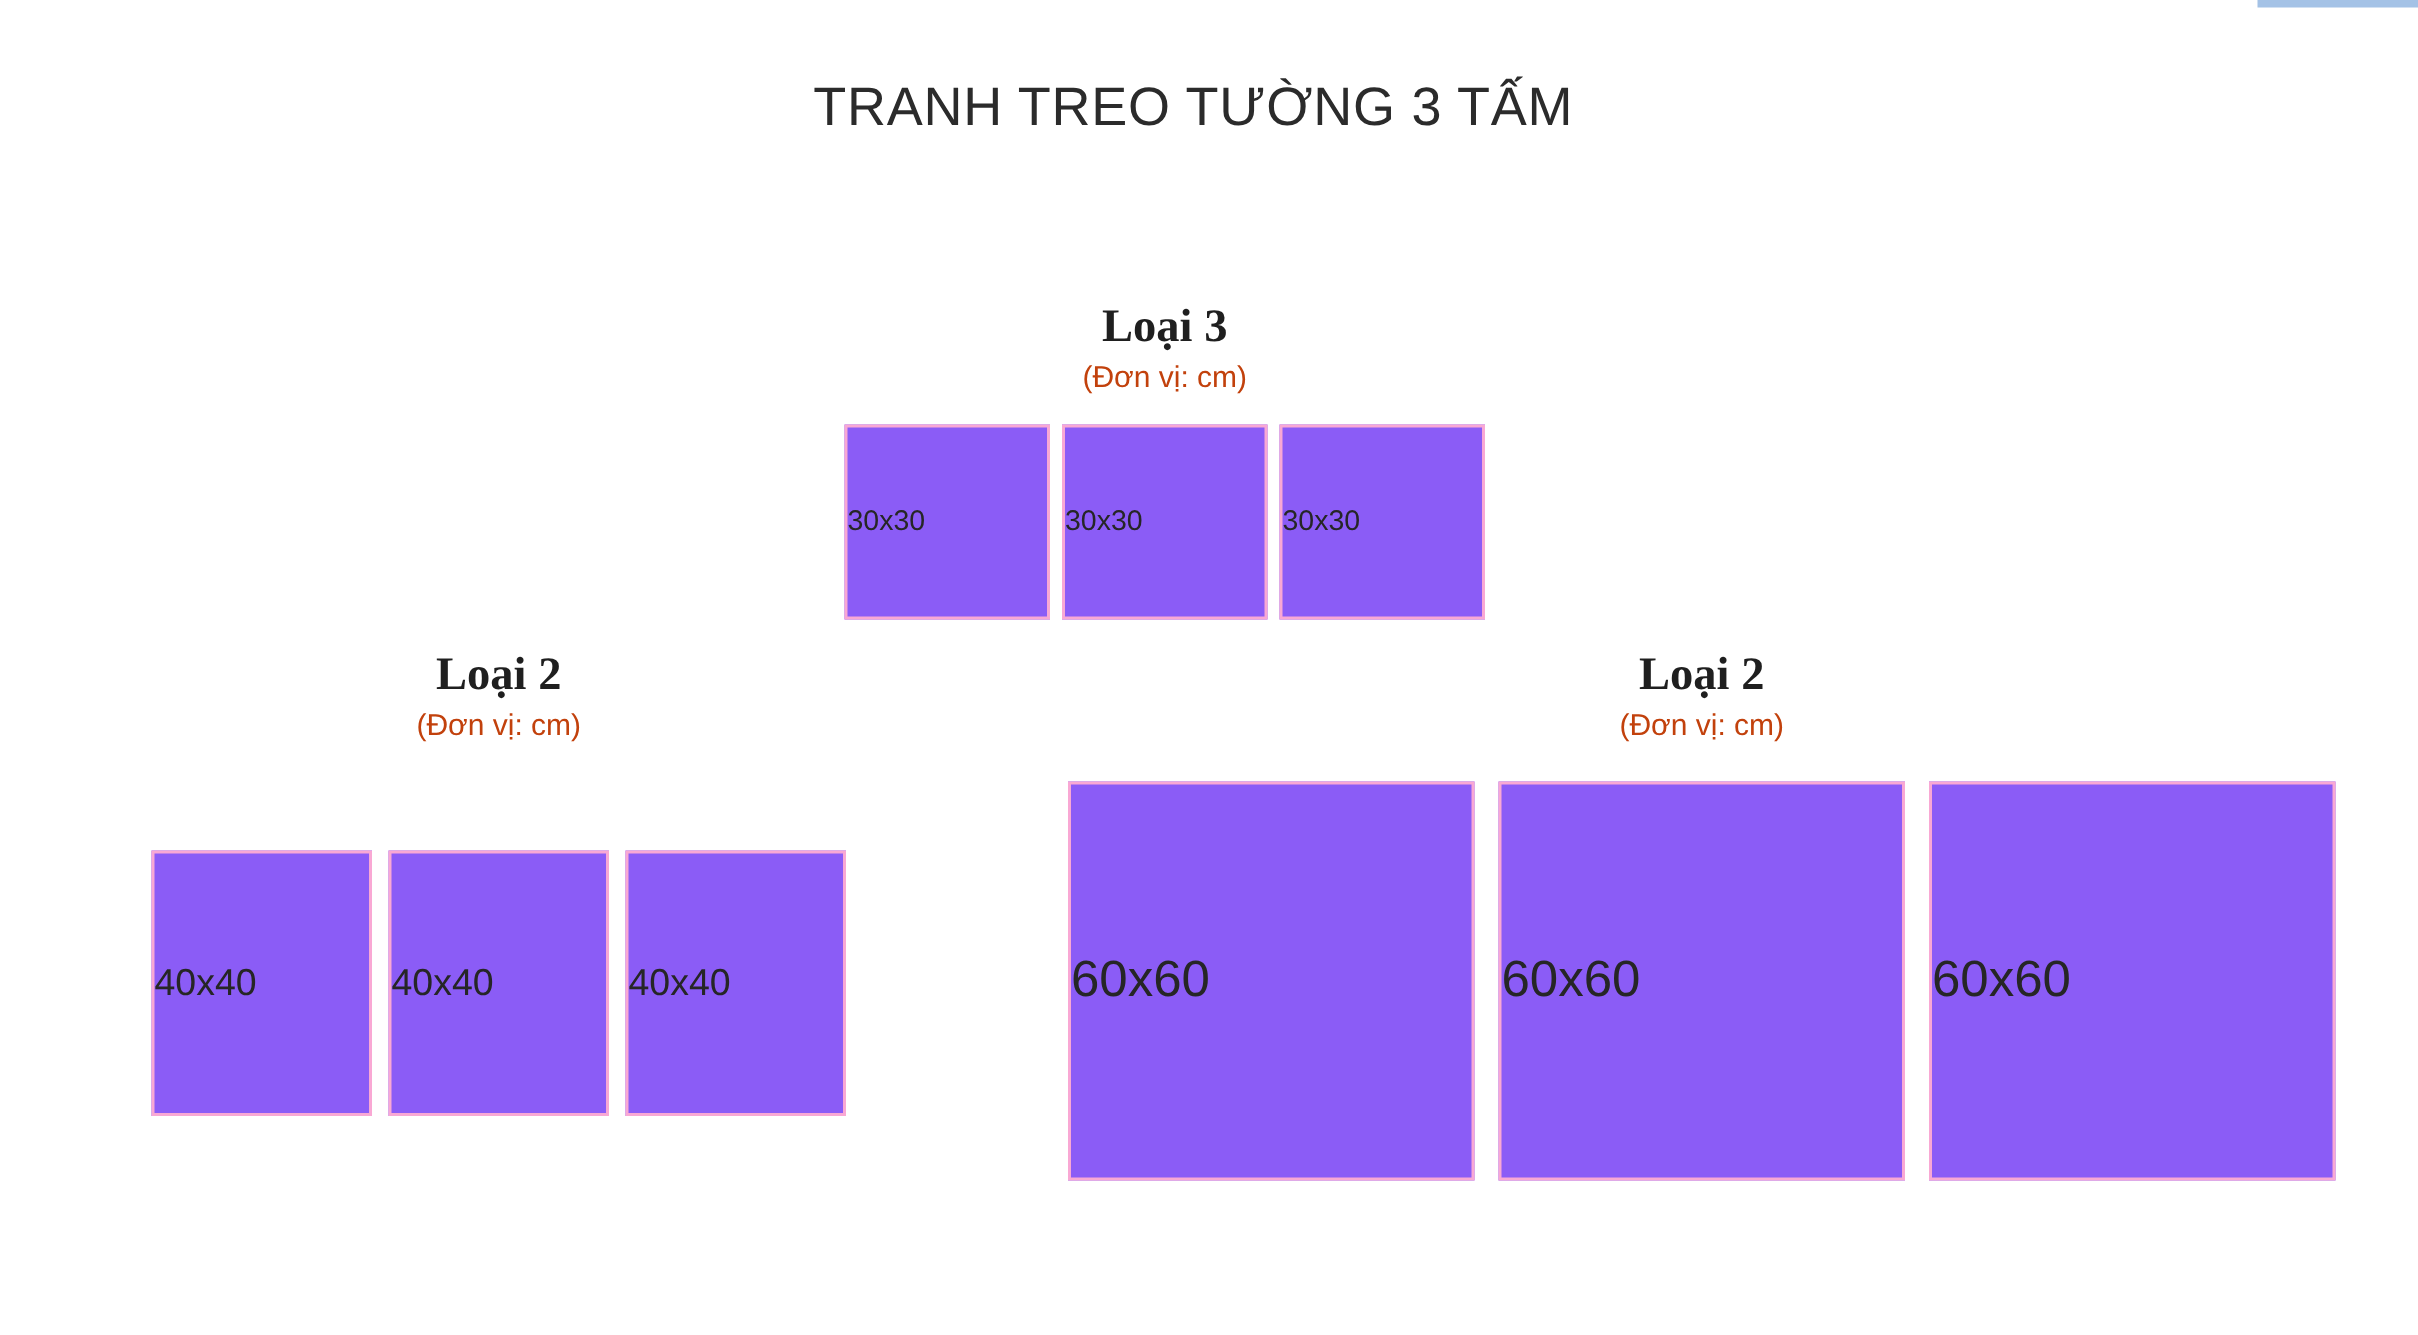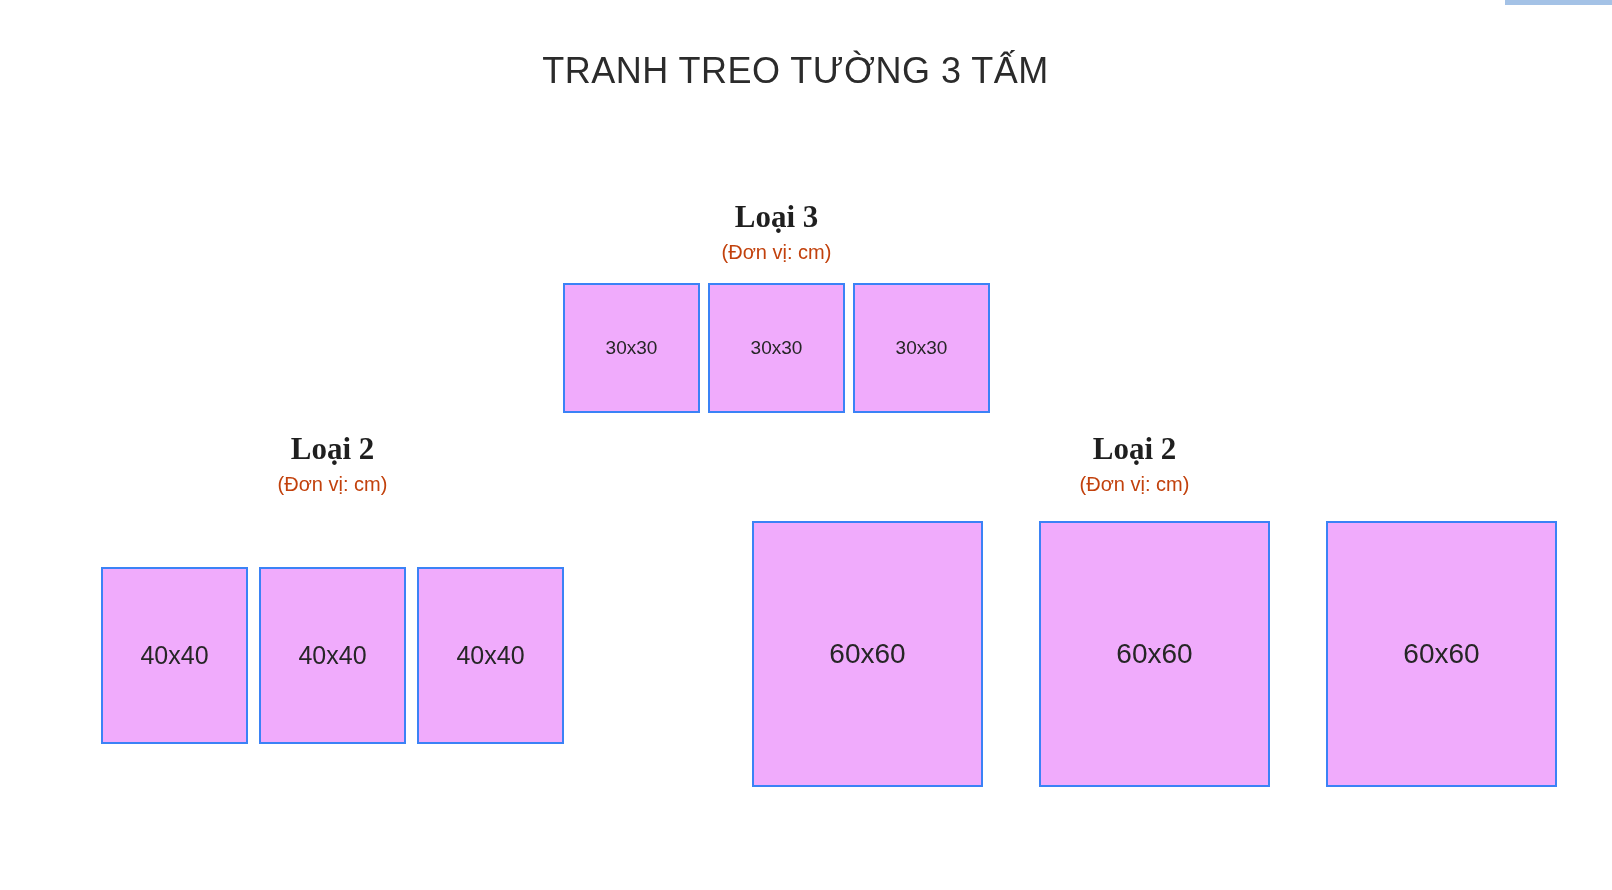--- a/index.html
+++ b/index.html
@@ -63,42 +63,41 @@
     font-size: 20px;
     line-height: 1.35;
     margin-top: 2px;
     color: #c2410c;
   }
   .panel-row {
     display: flex;
     justify-content: center;
   }
   .panel {
-    background: #f0abfc;
-    border: 2px solid #3b82f6;
+    background: #8b5cf6;
+    border: 2px solid #f9a8d4;
     box-sizing: border-box;
     display: flex;
     align-items: center;
-    justify-content: center;
   }
 
   
   .group-1 { left: 563px; top: 198px; width: 427px; }
   .group-1 .panel-row { margin-top: 17px; gap: 8px; }
   .group-1 .panel { width: 137px; height: 130px; font-size: 19px; }
 
   
   .group-2 { left: 53px; top: 430px; width: 559px; }
   .group-2 .panel-row { margin-top: 69px; gap: 11px; }
   .group-2 .panel { width: 147px; height: 177px; font-size: 25px; }
 
   
   .group-3 { left: 712px; top: 430px; width: 845px; }
   .group-3 .panel-row { margin-top: 23px; gap: 16px; }
-  .group-3 .panel { width: 271px; height: 266px; font-size: 28px; margin-left: 40px; }
+  .group-3 .panel { width: 271px; height: 266px; font-size: 34px; }
 </style>
 </head>
 <body>
 
 <div class="top-strip"></div>
 
 <div class="heading">
   <div class="title">TRANH TREO TƯỜNG 3 TẤM</div>
 </div>
 

